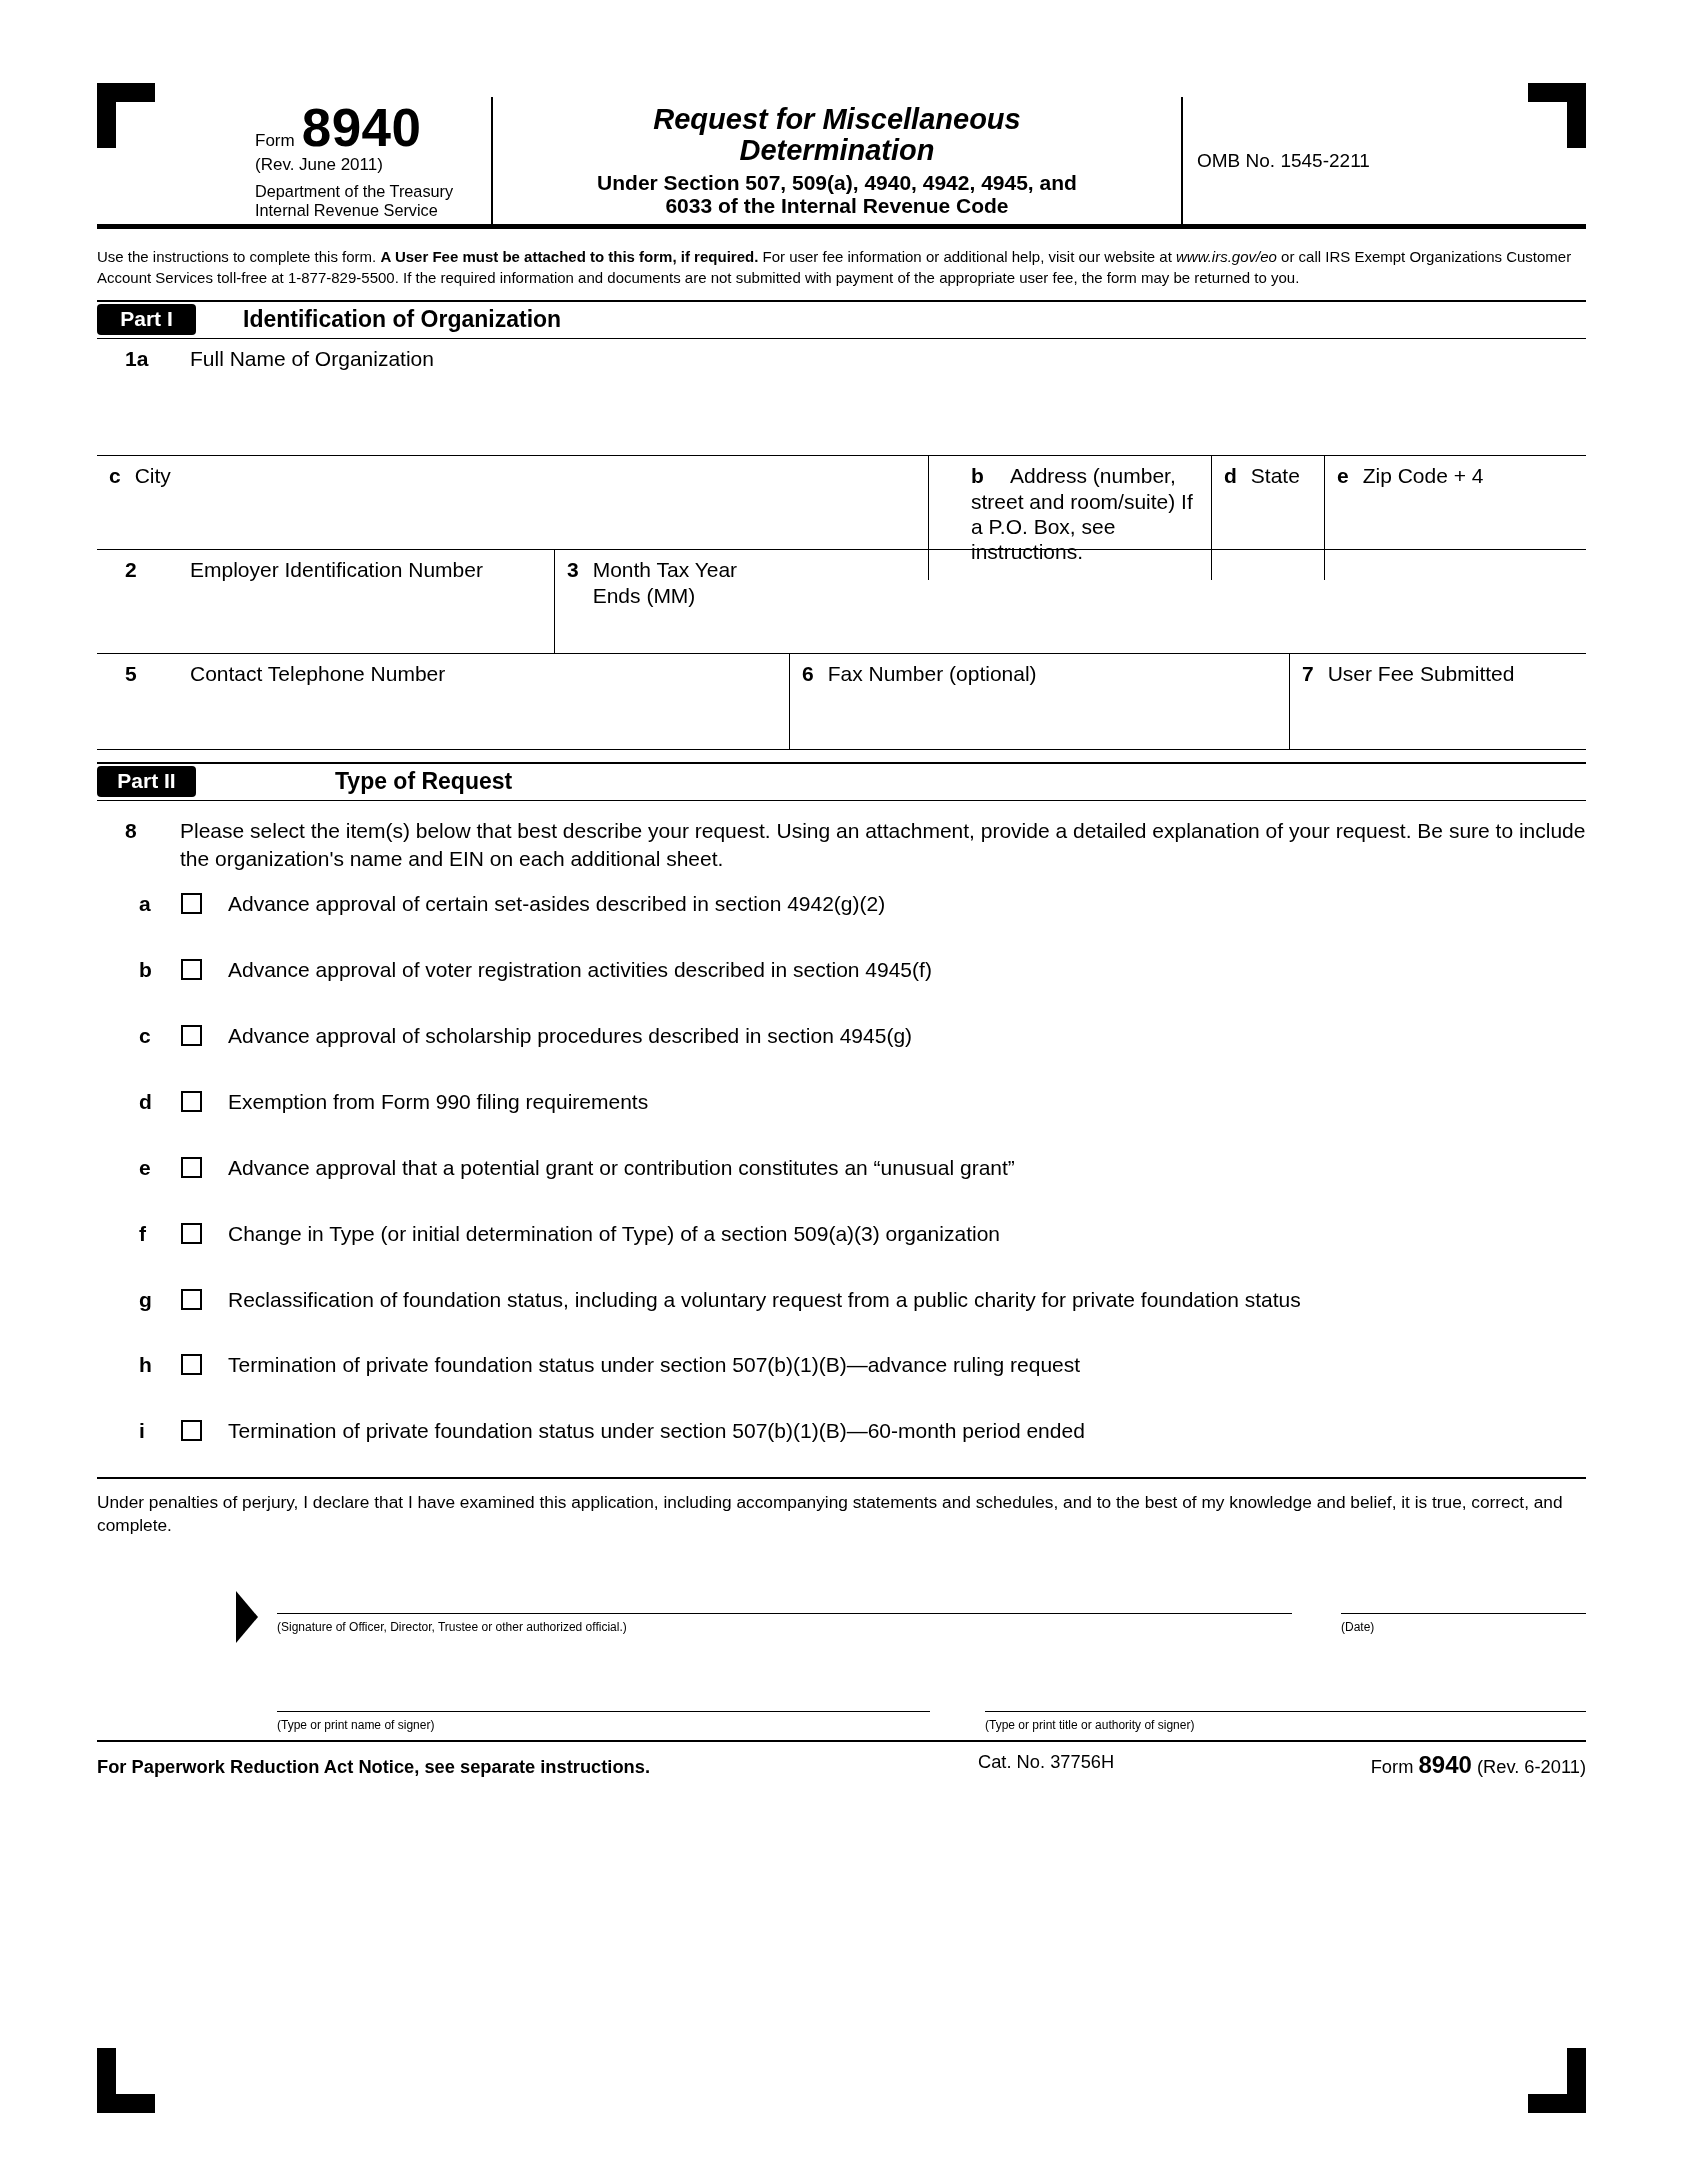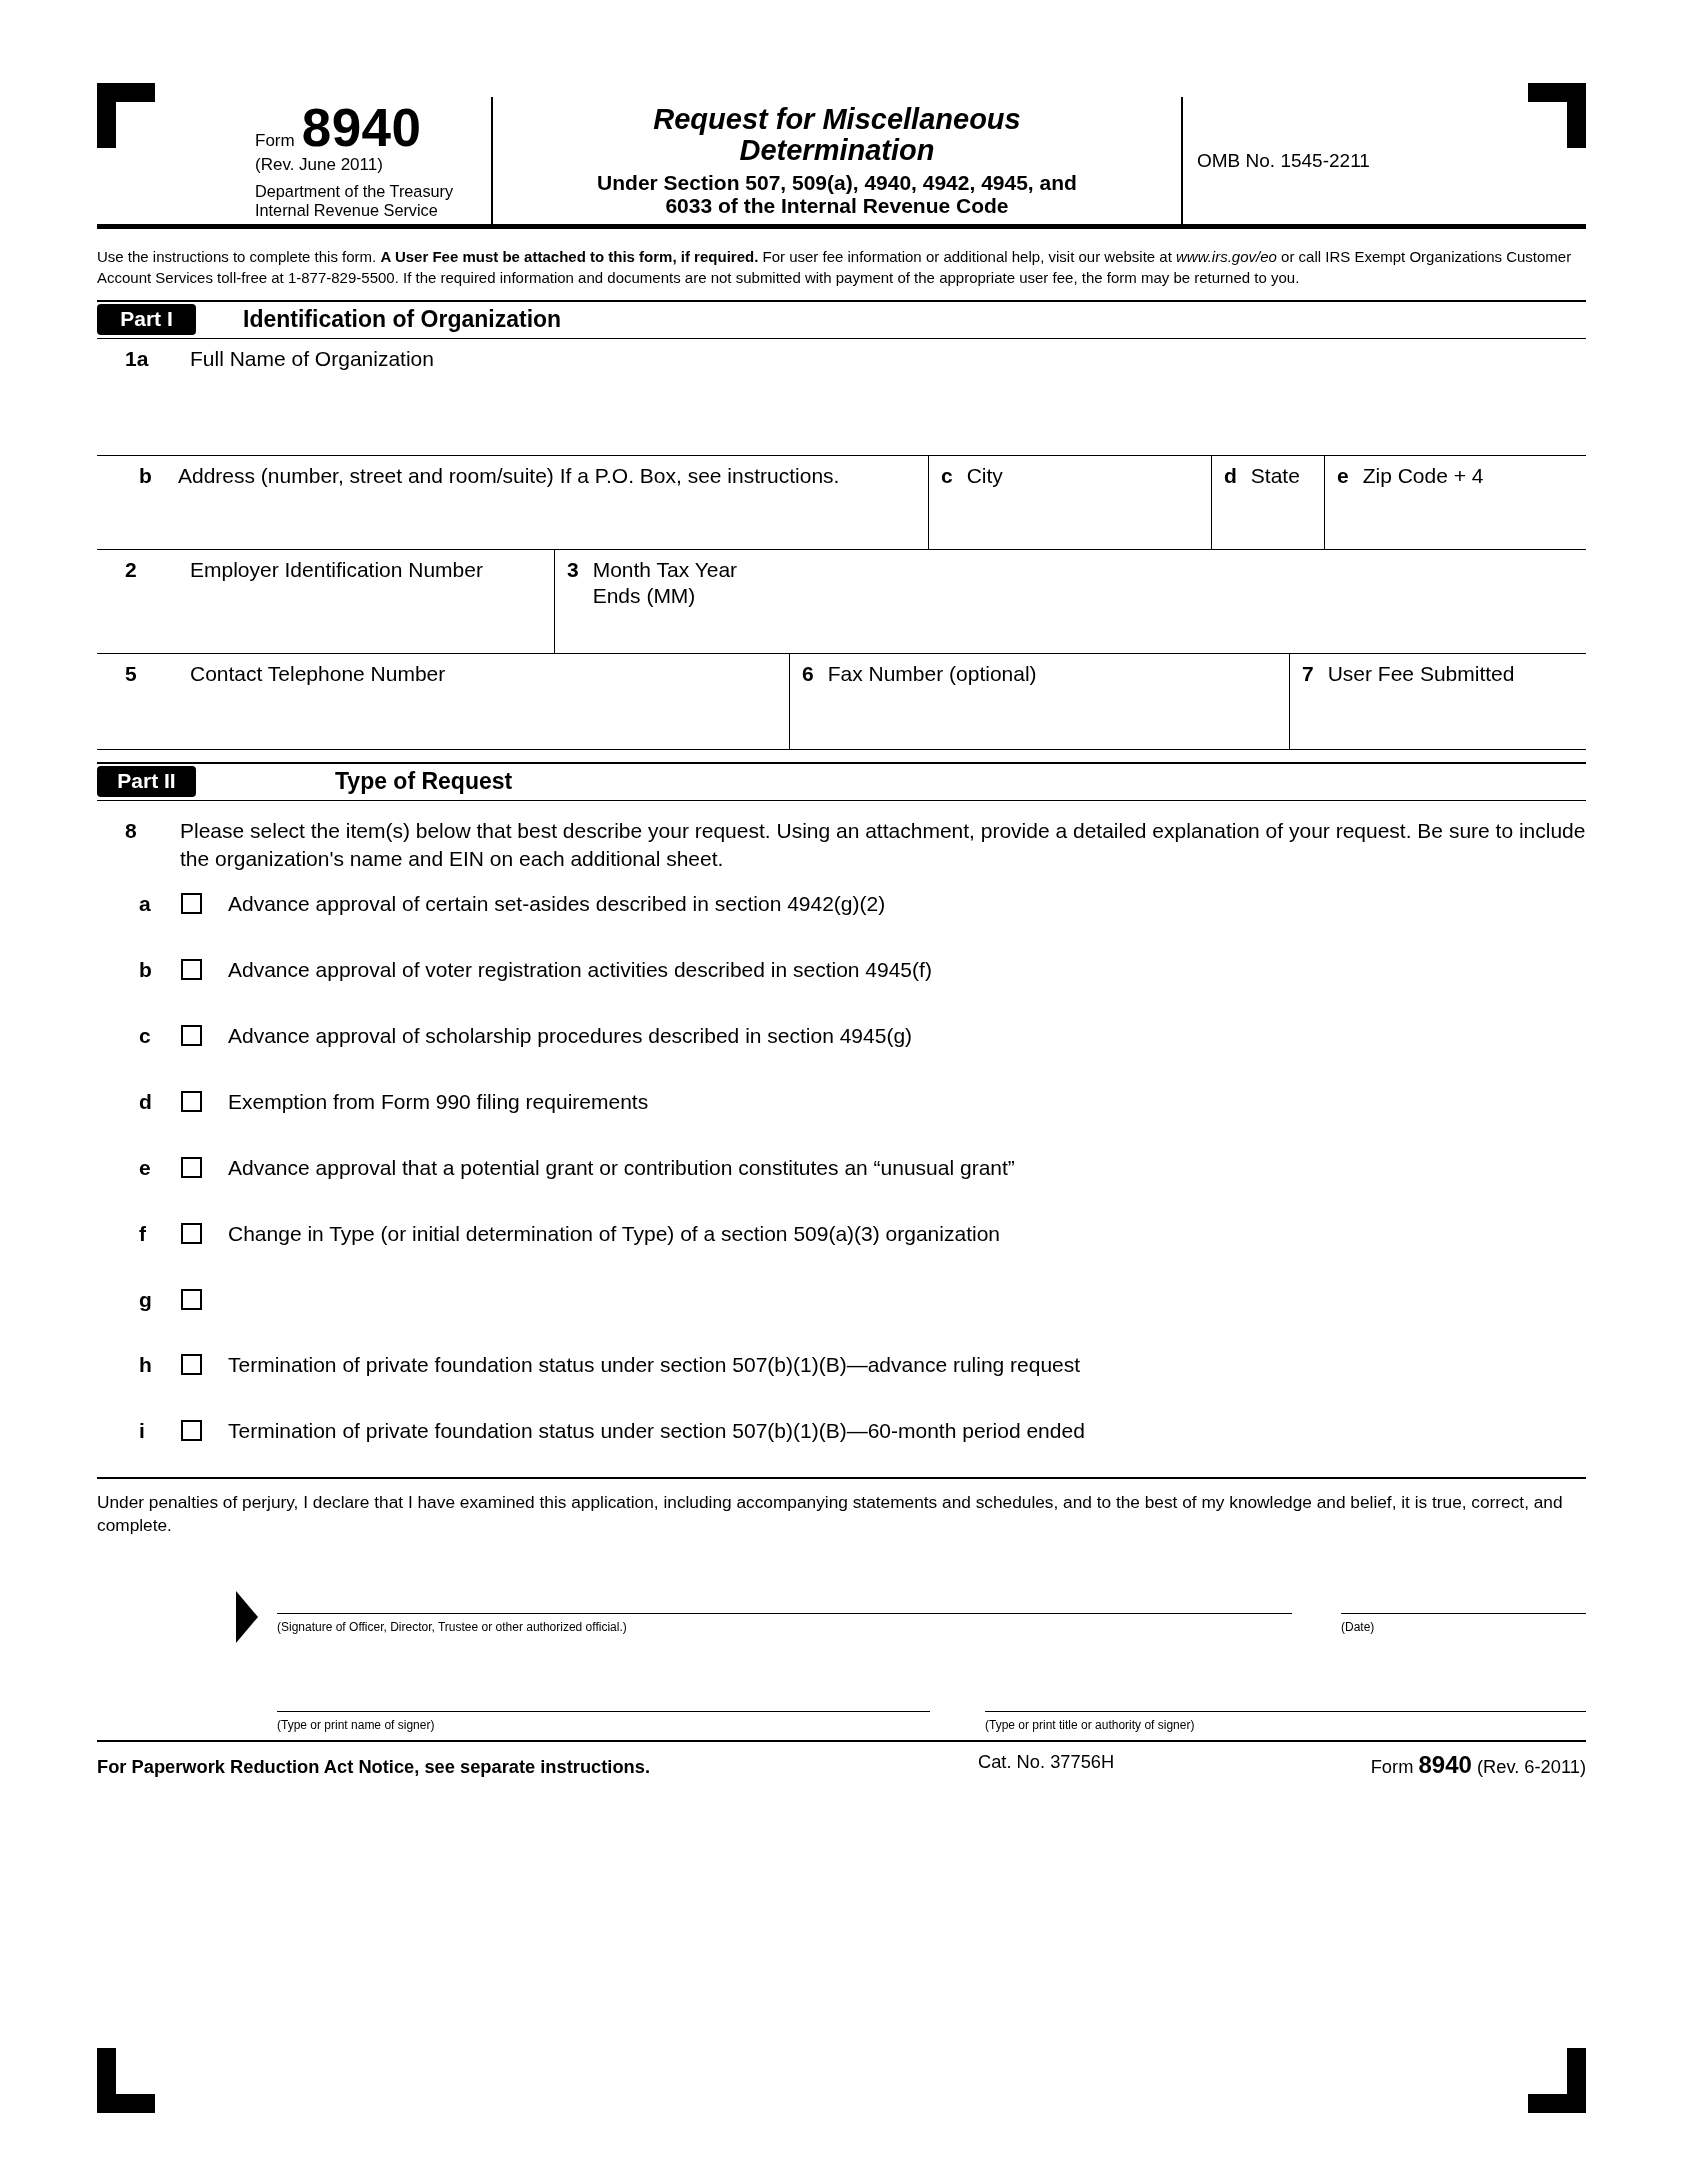--- a/index.html
+++ b/index.html
@@ -141,26 +141,26 @@
     </div>
 
     <div>
       <div class="row row-1a">
         <div class="cell c1a">
           <div class="lab-line"><span class="fnum">1a</span><span class="flab">Full Name of Organization</span></div>
           <div class="fill"></div>
         </div>
       </div>
       <div class="row row-bcde">
+        <div class="cell">
+          <div class="lab-line"><span class="fnum">c</span><span class="flab">City</span></div>
+          <div class="fill"></div>
+        </div>
         <div class="cell cb">
           <div class="lab-line"><span class="fnum">b</span><span class="flab">Address (number, street and room/suite) If a P.O. Box, see instructions.</span></div>
-          <div class="fill"></div>
-        </div>
-        <div class="cell">
-          <div class="lab-line"><span class="fnum">c</span><span class="flab">City</span></div>
           <div class="fill"></div>
         </div>
         <div class="cell">
           <div class="lab-line"><span class="fnum">d</span><span class="flab">State</span></div>
           <div class="fill"></div>
         </div>
         <div class="cell">
           <div class="lab-line"><span class="fnum">e</span><span class="flab">Zip Code + 4</span></div>
           <div class="fill"></div>
         </div>
@@ -231,20 +231,21 @@
         <span class="opt-label">Advance approval that a potential grant or contribution constitutes an “unusual grant”</span>
       </div>
       <div class="opt">
         <span class="opt-letter">f</span>
         <span class="opt-box"></span>
         <span class="opt-label">Change in Type (or initial determination of Type) of a section 509(a)(3) organization</span>
       </div>
       <div class="opt">
         <span class="opt-letter">g</span>
         <span class="opt-box"></span>
+        <span class="opt-label">Reclassification of foundation status, including a voluntary request from a public charity for private foundation status</span>
       </div>
       <div class="opt">
         <span class="opt-letter">h</span>
         <span class="opt-box"></span>
         <span class="opt-label">Termination of private foundation status under section 507(b)(1)(B)—advance ruling request</span>
       </div>
       <div class="opt">
         <span class="opt-letter">i</span>
         <span class="opt-box"></span>
         <span class="opt-label">Termination of private foundation status under section 507(b)(1)(B)—60-month period ended</span>

